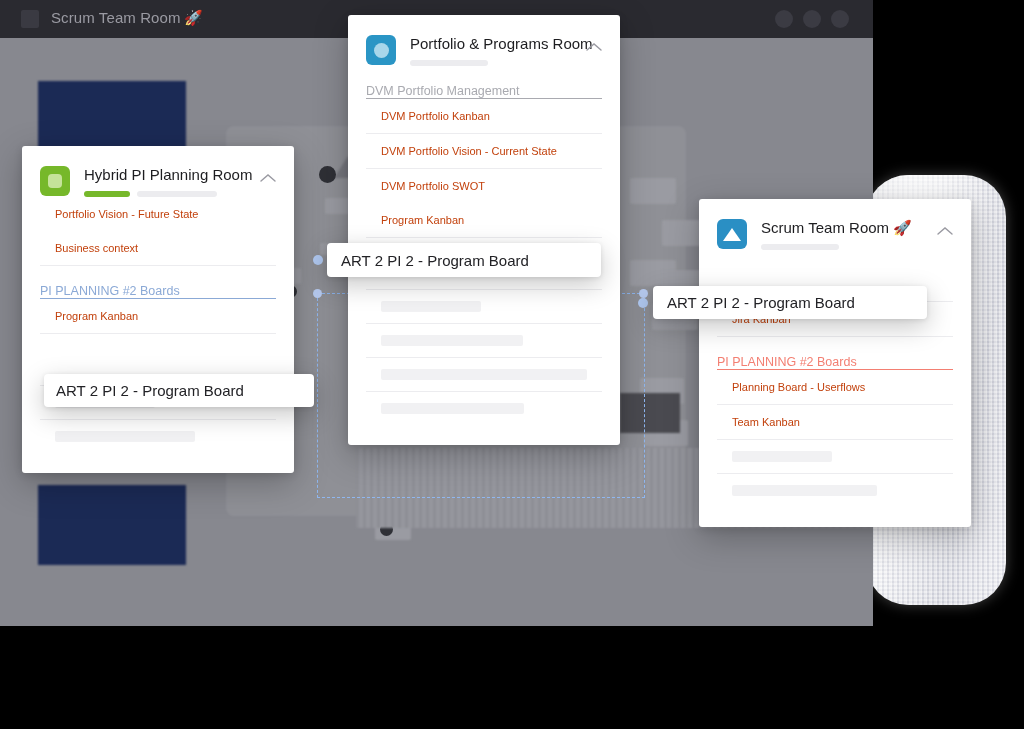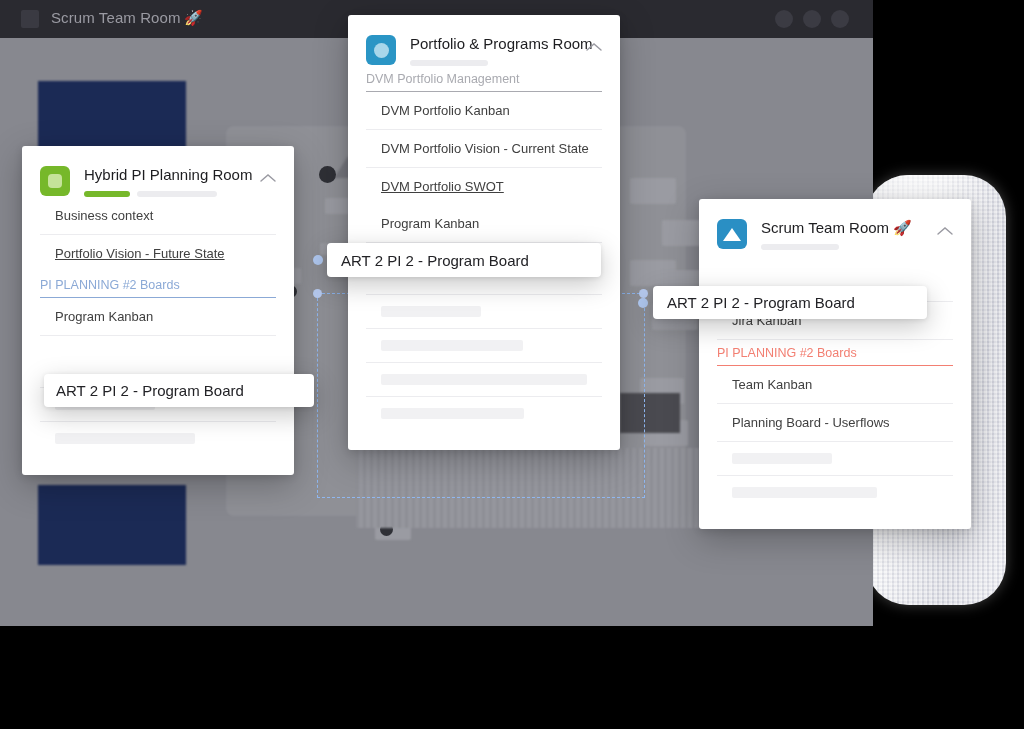--- a/index.html
+++ b/index.html
@@ -66,23 +66,23 @@
   .ci-in-sq{width:14px;height:14px;border-radius:4px;}
   .ci-in-ci{width:15px;height:15px;border-radius:50%;}
   .ci-in-tri{width:0;height:0;border-left:9px solid transparent;border-right:9px solid transparent;border-bottom:13px solid #fff;}
   .hd-txt{margin-left:14px;flex:1 1 auto;min-width:0;}
   .hd-title{font-size:15px;color:#1d1d20;line-height:17px;white-space:nowrap;}
   .hd-bars{display:flex;gap:7px;margin-top:8px;}
   .hd-bar{height:6px;border-radius:3px;}
   .chev{flex:0 0 auto;margin-left:8px;margin-top:3px;}
 
   .card-body{padding:0 18px 20px 18px;}
-  .sec{margin-top:6px;font-size:12.5px;padding-bottom:5px;border-bottom:1px solid currentColor;}
-  .row{font-size:13px;color:#404040;padding:11px 0 11px 15px;border-bottom:1px solid #ececef;white-space:nowrap;}
-  .row.last{border-bottom:none;text-decoration:underline;}
+  .sec{margin-top:18px;font-size:12.5px;border-bottom:1px solid currentColor;}
+  .row{font-size:11px;color:#c2410c;padding:11px 0 11px 15px;border-bottom:1px solid #ececef;white-space:nowrap;}
+  .row.last{border-bottom:none;}
   .srow{padding:11px 0 11px 15px;border-bottom:1px solid #ececef;}
   .srow.last{border-bottom:none;}
   .skel{height:11px;border-radius:2px;background:#f1f1f3;}
 
   
   .tip{position:absolute;background:#fff;border-radius:4px;
        box-shadow:0 8px 26px rgba(0,0,0,.22),0 1px 5px rgba(0,0,0,.10);
        font-size:15px;color:#222226;display:flex;align-items:center;white-space:nowrap;}
   .tipdot{position:absolute;width:10px;height:10px;border-radius:50%;background:#aec6ee;}
 </style>
@@ -155,22 +155,22 @@
         <div class="hd-bar" style="width:80px;background:#ececef;"></div>
       </div>
     </div>
     <div class="chev">
       <svg width="16" height="10" viewBox="0 0 16 10">
           <path d="M1 8 L8 2 L15 8" fill="none" stroke="#9a9aa2" stroke-width="1.4" stroke-linecap="round"></path>
         </svg>
     </div>
   </div>
   <div class="card-body">
+    <div class="row last">Portfolio Vision - Future State</div>
     <div class="row">Business context</div>
-    <div class="row last">Portfolio Vision - Future State</div>
 
     <div class="sec" style="color:#8ba9d6;">PI PLANNING #2 Boards</div>
     <div class="row">Program Kanban</div>
     <div class="srow">
         <div class="skel" style="width:0px;height:29px;background:transparent;"></div>
       </div>
     <div class="srow">
         <div class="skel" style="width:100px;"></div>
       </div>
     <div class="srow last">
@@ -238,22 +238,22 @@
         </svg>
     </div>
   </div>
   <div class="card-body">
     <div class="srow">
         <div class="skel" style="width:0px;height:29px;background:transparent;"></div>
       </div>
     <div class="row">Jira Kanban</div>
 
     <div class="sec" style="color:#f37f72;">PI PLANNING #2 Boards</div>
+    <div class="row">Planning Board - Userflows</div>
     <div class="row">Team Kanban</div>
-    <div class="row">Planning Board - Userflows</div>
     <div class="srow">
         <div class="skel" style="width:100px;"></div>
       </div>
     <div class="srow last">
         <div class="skel" style="width:145px;"></div>
       </div>
   </div>
 </div>
 
 <div class="tipdot" style="left:313px;top:255px;"></div>

